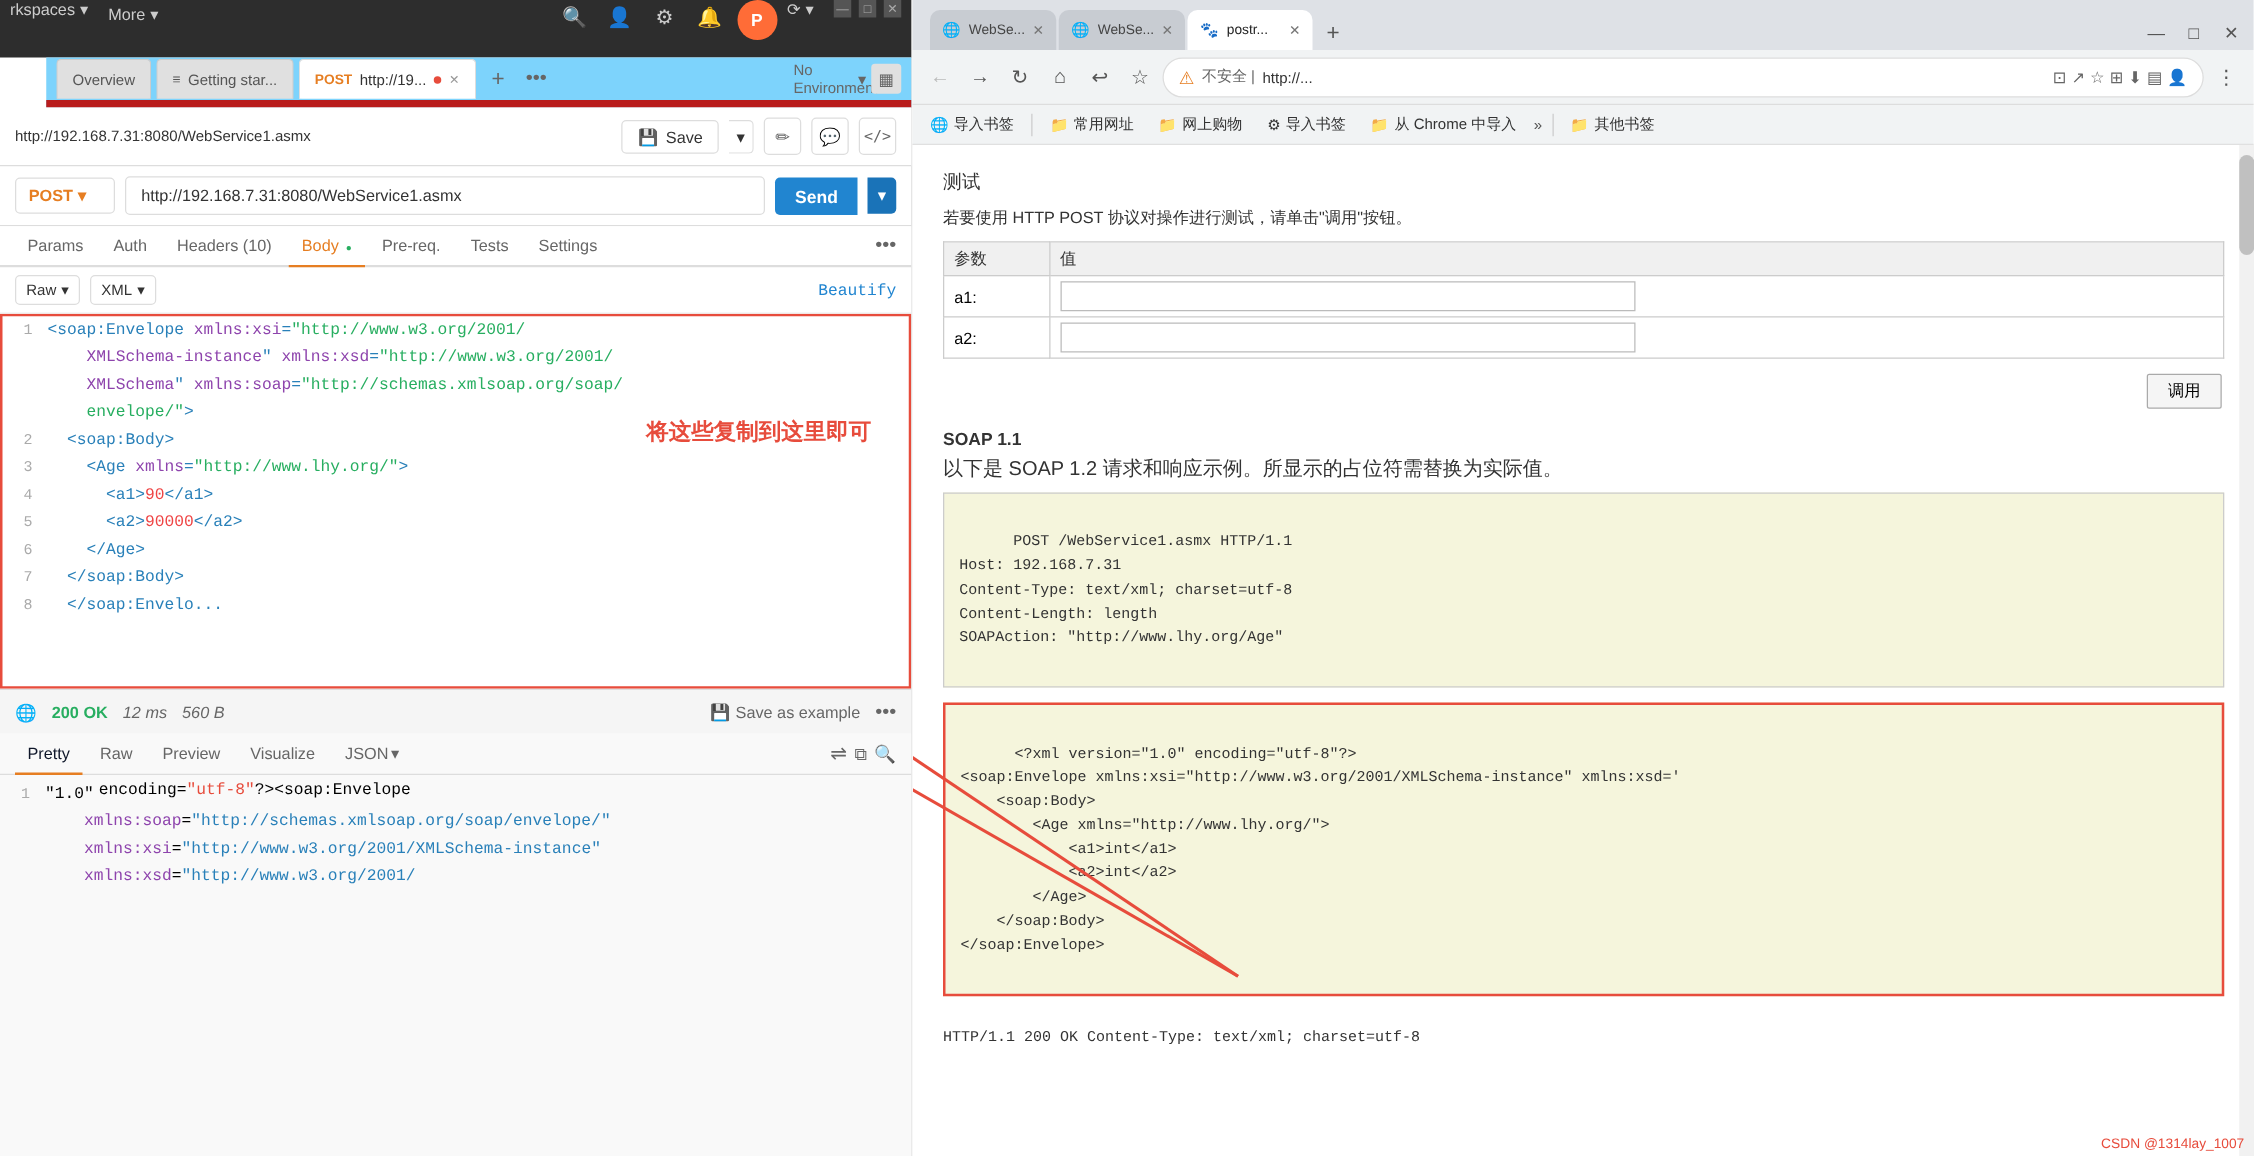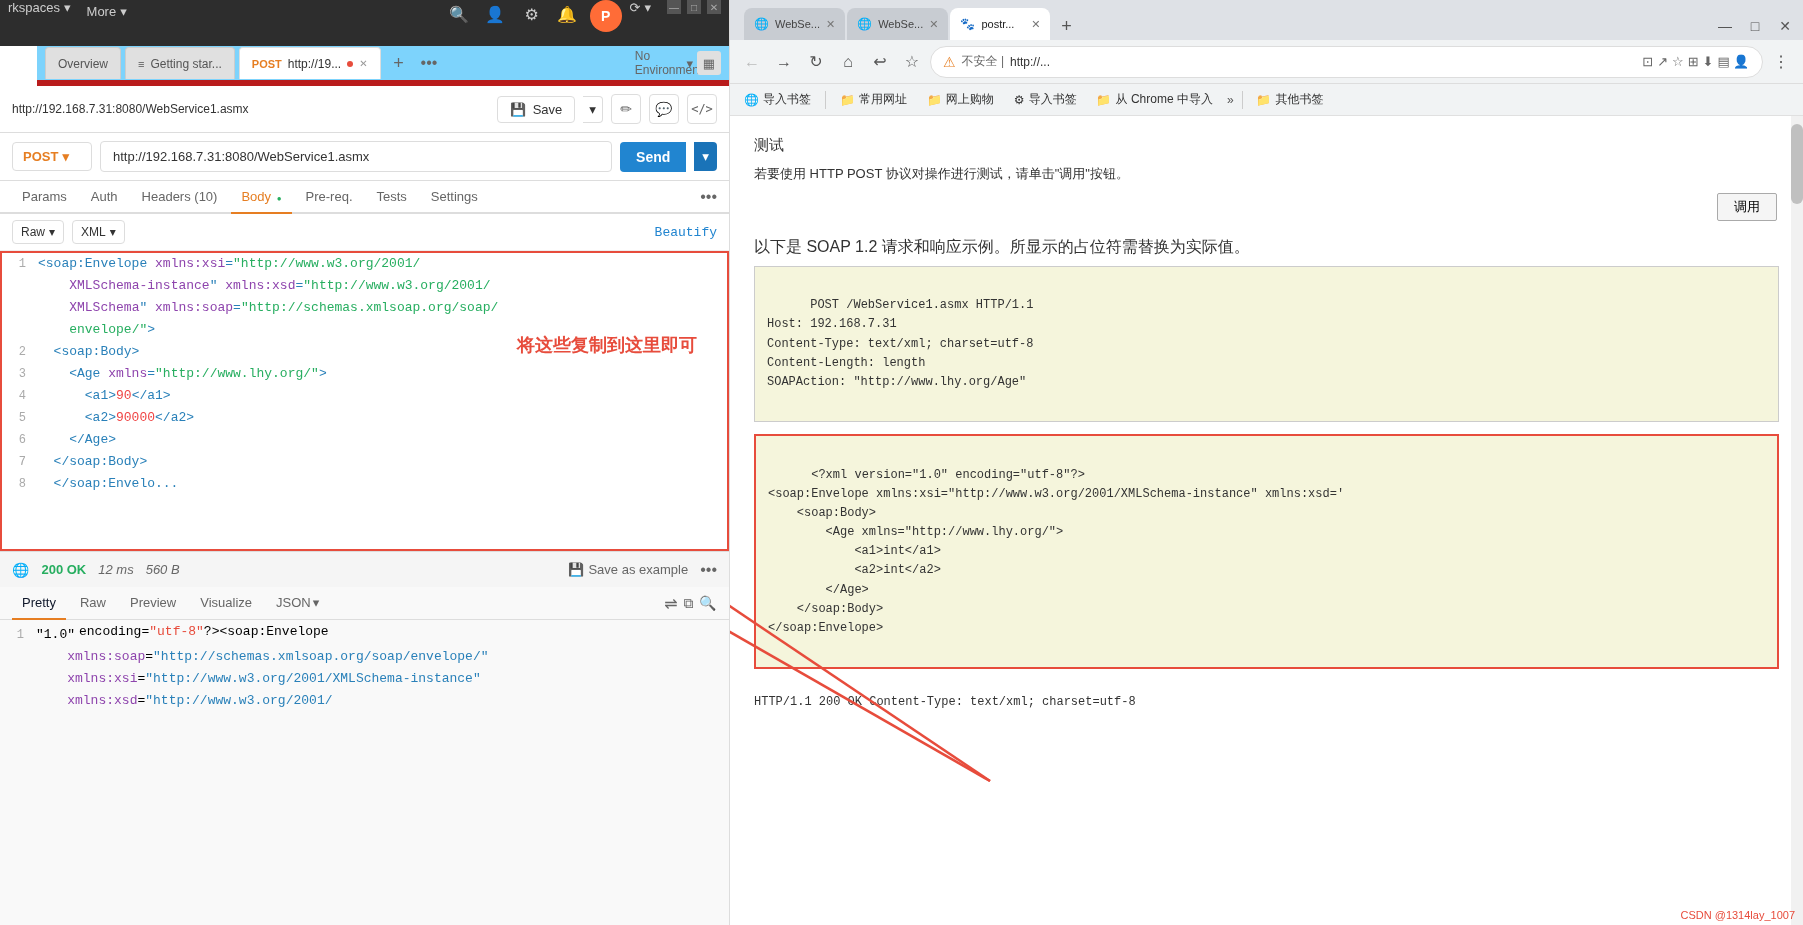--- a/index.html
+++ b/index.html
@@ -946,24 +946,43 @@
 
   <div class="browser-content" style="position:relative;">
 
     <div class="browser-scrollbar">
       <div class="browser-scrollbar-thumb"></div>
     </div>
 
     <h3 class="ws-section-title">测试</h3>
     <p style="font-size:13px; margin-bottom:10px; color:#333;">若要使用 HTTP POST 协议对操作进行测试，请单击"调用"按钮。</p>
 
+    <table class="ws-table">
+      <thead>
+        <tr>
+          <th>参数</th>
+          <th>值</th>
+        </tr>
+      </thead>
+      <tbody>
+        <tr>
+          <td>a1:</td>
+          <td><input type="text" style="width: 460px; height: 24px;"></td>
+        </tr>
+        <tr>
+          <td>a2:</td>
+          <td><input type="text" style="width: 460px; height: 24px;"></td>
+        </tr>
+      </tbody>
+    </table>
     <div style="text-align:right; margin-bottom:16px; padding-right:2px;">
       <button class="ws-invoke-btn">调用</button>
     </div>
 
+    <p class="ws-soap-title">SOAP 1.1</p>
     <p class="ws-soap-desc">以下是 SOAP 1.2 请求和响应示例。所显示的占位符需替换为实际值。</p>
 
     <div class="soap-code-box">
       <span>POST /WebService1.asmx HTTP/1.1
 Host: 192.168.7.31
 Content-Type: text/xml; charset=utf-8
 Content-Length: length
 SOAPAction: "http://www.lhy.org/Age"</span>
     </div>
 

